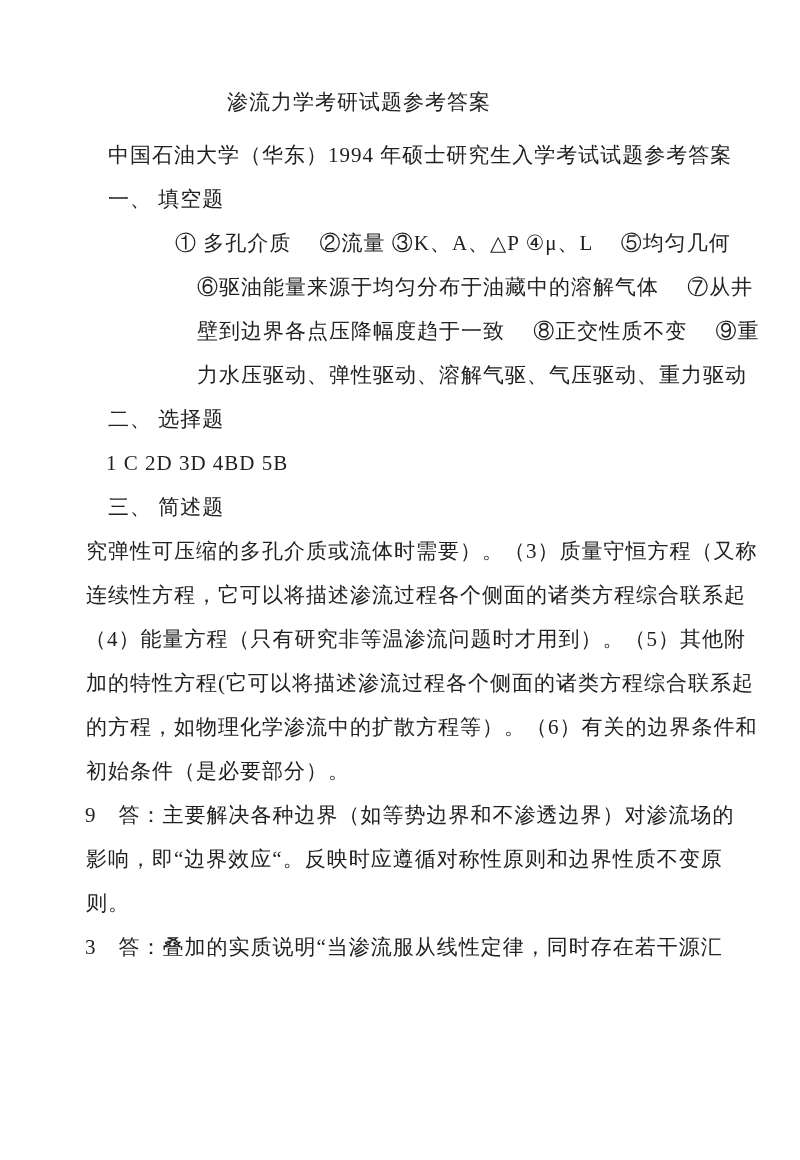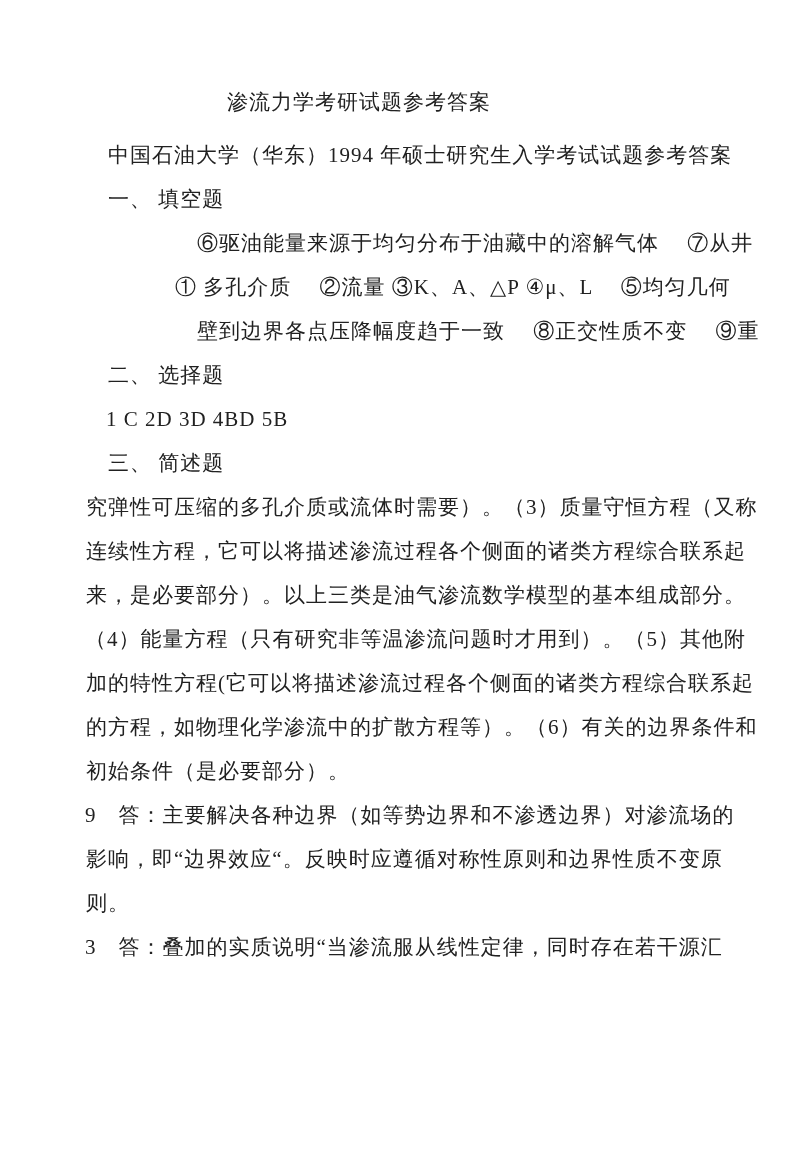--- a/index.html
+++ b/index.html
@@ -40,33 +40,33 @@
 
 <div class="page">
   <div class="content">
 
     <div class="line line-title">渗流力学考研试题参考答案</div>
 
     <div class="line line-sec">中国石油大学（华东）1994 年硕士研究生入学考试试题参考答案</div>
 
     <div class="line line-sec">一、 填空题</div>
 
+    <div class="line line-fill-a">① 多孔介质　 ②流量 ③K、A、△P ④μ、L　 ⑤均匀几何</div>
     <div class="line line-fill-b">⑥驱油能量来源于均匀分布于油藏中的溶解气体　 ⑦从井</div>
-    <div class="line line-fill-a">① 多孔介质　 ②流量 ③K、A、△P ④μ、L　 ⑤均匀几何</div>
     <div class="line line-fill-b">壁到边界各点压降幅度趋于一致　 ⑧正交性质不变　 ⑨重</div>
+    <div class="line line-fill-b">力水压驱动、弹性驱动、溶解气驱、气压驱动、重力驱动</div>
 
     <div class="line line-sec">二、 选择题</div>
 
     <div class="line line-choice">1 C 2D 3D 4BD 5B</div>
 
     <div class="line line-sec">三、 简述题</div>
 
     <div class="line line-body">究弹性可压缩的多孔介质或流体时需要）。（3）质量守恒方程（又称</div>
     <div class="line line-body">连续性方程，它可以将描述渗流过程各个侧面的诸类方程综合联系起</div>
-    <div class="line line-body">来，是必要部分）。以上三类是油气渗流数学模型的基本组成部分。</div>
     <div class="line line-bodynum">（4）能量方程（只有研究非等温渗流问题时才用到）。（5）其他附</div>
     <div class="line line-body">加的特性方程(它可以将描述渗流过程各个侧面的诸类方程综合联系起</div>
     <div class="line line-body">的方程，如物理化学渗流中的扩散方程等）。（6）有关的边界条件和</div>
     <div class="line line-body">初始条件（是必要部分）。</div>
 
     <div class="line line-bodynum">9　答：主要解决各种边界（如等势边界和不渗透边界）对渗流场的</div>
     <div class="line line-body">影响，即“边界效应“。反映时应遵循对称性原则和边界性质不变原</div>
     <div class="line line-body">则。</div>
 
     <div class="line line-bodynum">3　答：叠加的实质说明“当渗流服从线性定律，同时存在若干源汇</div>

